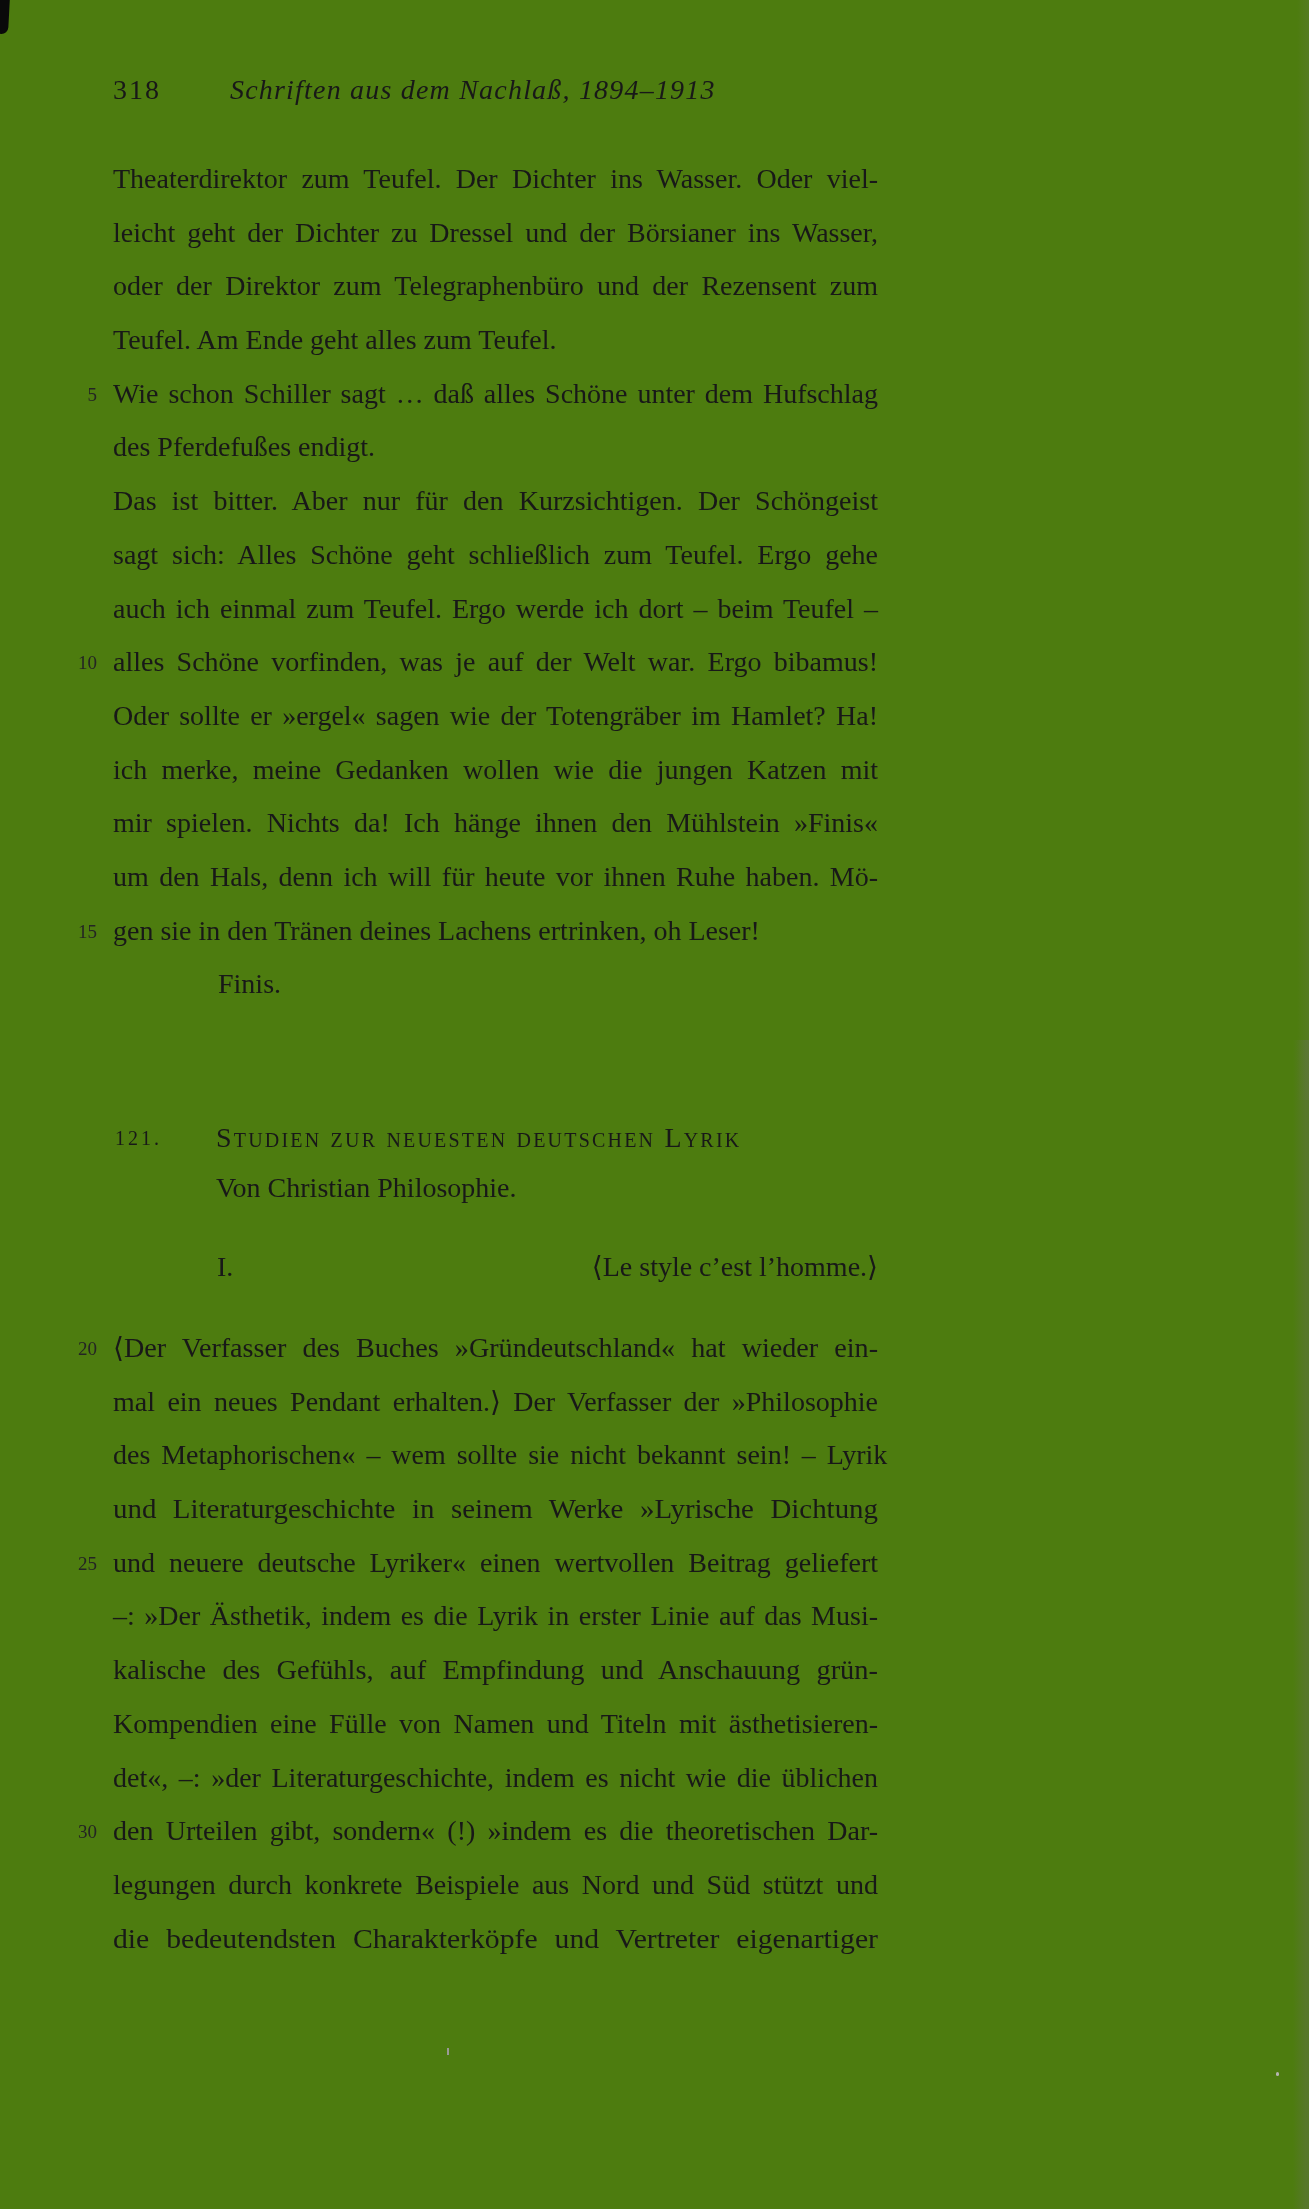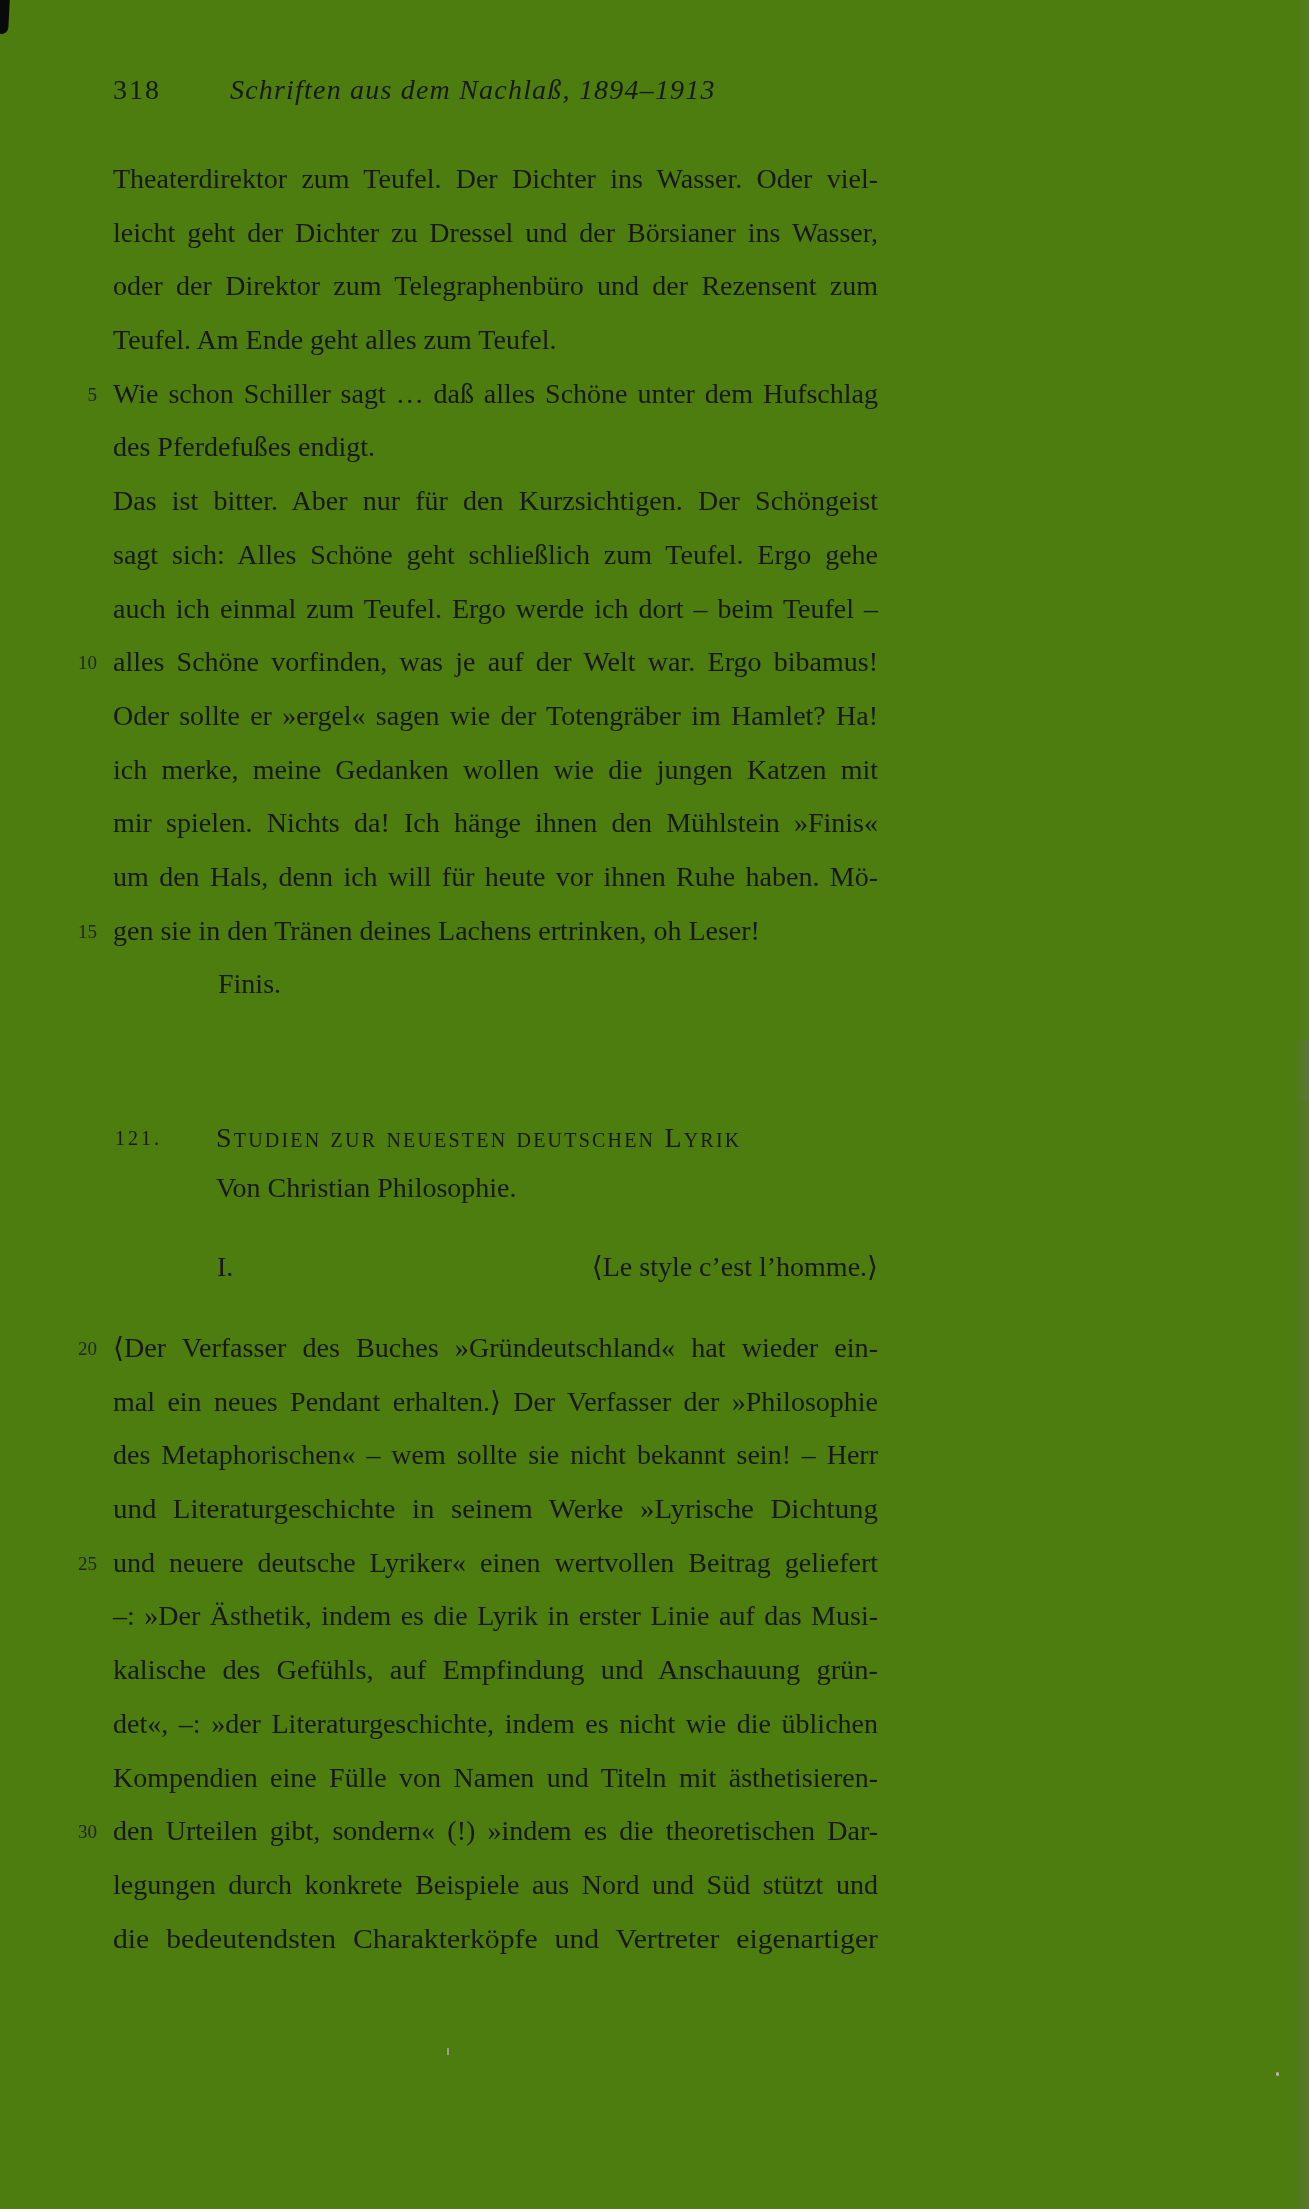--- a/index.html
+++ b/index.html
@@ -105,25 +105,25 @@
   <div class="byline">Von Christian Philosophie.</div>
 
   <div class="partline">
     <span class="partnum">I.</span>
     <span class="motto">⟨Le style c’est l’homme.⟩</span>
   </div>
 
   <div class="block b2">
     <div class="line j"><span class="lineno">20</span><span class="ltext" style="word-spacing: 9px; transform-origin: left 70%; transform: scaleX(1.00458);">⟨Der Verfasser des Buches »Gründeutschland« hat wieder ein-</span></div>
     <div class="line j"><span class="ltext" style="word-spacing: 5.39062px;">mal ein neues Pendant erhalten.⟩ Der Verfasser der »Philosophie</span></div>
-    <div class="line j"><span class="ltext" style="word-spacing: 3.875px;">des Metaphorischen« – wem sollte sie nicht bekannt sein! – Herr</span></div>
+    <div class="line j"><span class="ltext" style="word-spacing: 3.875px;">des Metaphorischen« – wem sollte sie nicht bekannt sein! – Lyrik</span></div>
     <div class="line j"><span class="ltext" style="word-spacing: 9px; transform-origin: left 70%; transform: scaleX(1.03213);">und Literaturgeschichte in seinem Werke »Lyrische Dichtung</span></div>
     <div class="line j"><span class="lineno">25</span><span class="ltext" style="word-spacing: 6.9933px;">und neuere deutsche Lyriker« einen wertvollen Beitrag geliefert</span></div>
     <div class="line j"><span class="ltext" style="word-spacing: 2.51302px;">–: »Der Ästhetik, indem es die Lyrik in erster Linie auf das Musi-</span></div>
     <div class="line j"><span class="ltext" style="word-spacing: 9px; transform-origin: left 70%; transform: scaleX(1.01522);">kalische des Gefühls, auf Empfindung und Anschauung grün-</span></div>
+    <div class="line j"><span class="ltext" style="word-spacing: 5.41602px;">Kompendien eine Fülle von Namen und Titeln mit ästhetisieren-</span></div>
     <div class="line j"><span class="ltext" style="word-spacing: 3.58854px;">det«, –: »der Literaturgeschichte, indem es nicht wie die üblichen</span></div>
-    <div class="line j"><span class="ltext" style="word-spacing: 5.41602px;">Kompendien eine Fülle von Namen und Titeln mit ästhetisieren-</span></div>
     <div class="line j"><span class="lineno">30</span><span class="ltext" style="word-spacing: 5.23611px;">den Urteilen gibt, sondern« (!) »indem es die theoretischen Dar-</span></div>
     <div class="line j"><span class="ltext" style="word-spacing: 5.59375px;">legungen durch konkrete Beispiele aus Nord und Süd stützt und</span></div>
     <div class="line j"><span class="ltext" style="word-spacing: 9px; transform-origin: left 70%; transform: scaleX(1.06008);">die bedeutendsten Charakterköpfe und Vertreter eigenartiger</span></div>
   </div>
 
 </div>
 
 </body></html>

